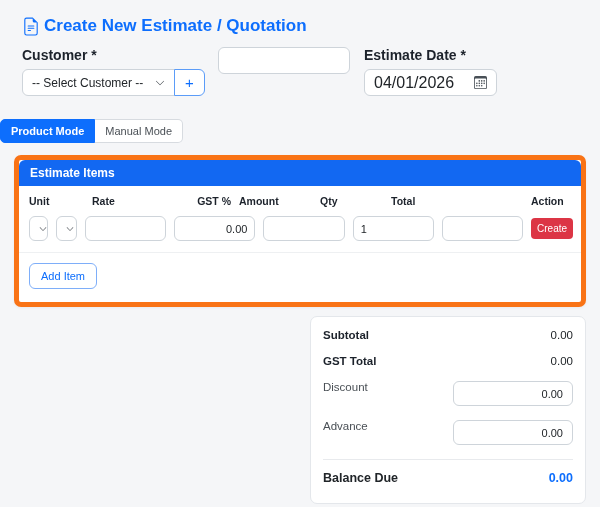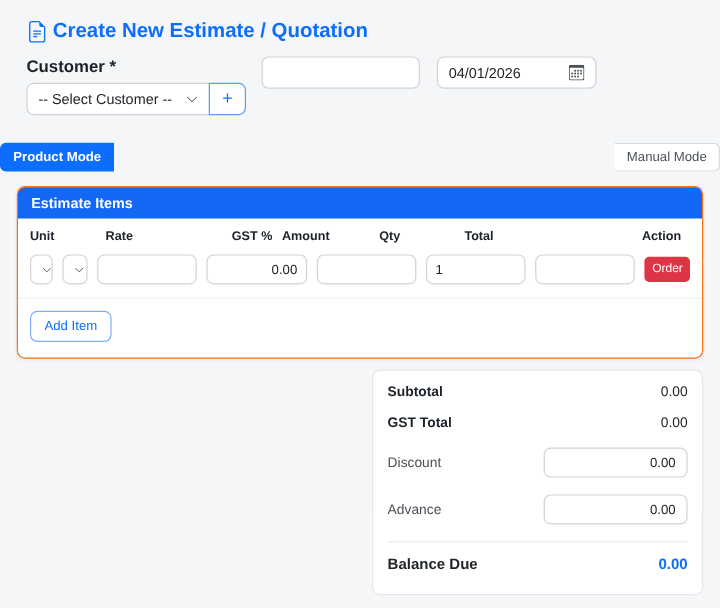--- a/index.html
+++ b/index.html
@@ -33,38 +33,38 @@
     color:#0d6efd; font-size:15px; line-height:1; border-radius:0 6px 6px 0;
     margin-left:-1px; cursor:pointer;
   }
   .text-input {
     width:100%; height:27px; border:1px solid #ced4da; border-radius:6px;
     padding:0 9px; font-size:12px; background:#fff; color:#212529;
   }
   .date-box {
     height:27px; border:1px solid #ced4da; border-radius:6px; background:#fff;
     display:flex; align-items:center; justify-content:space-between;
-    padding:0 9px; font-size:12px; cursor:pointer;
+    padding:0 9px; font-size:16px; cursor:pointer;
   }
   .chev svg, .cal-icon svg { display:block; }
   
-  .mode-toggle { display:flex; justify-content:space-between; margin-top:14px; }
+  .mode-toggle { display:flex; justify-content:flex-start; margin-top:14px; }
   .mode-btn {
     font-size:11px; padding:5px 10px; cursor:pointer;
     border:1px solid #0d6efd; background:#0d6efd; color:#fff;
     border-radius:5px 0 0 5px; font-weight:600; font-family:inherit;
   }
   .mode-btn.inactive {
     background:#fff; color:#4a5056; border:1px solid #d7dbe0; border-left:none;
     border-radius:0 5px 5px 0; font-weight:400;
   }
   
   .items-card {
     margin:12px 14px 0; background:#fff; border-radius:7px;
-    border:1px solid #f97316; box-shadow:0 1px 3px rgba(16,24,40,.05);
+    border:5px solid #f97316; box-shadow:0 1px 3px rgba(16,24,40,.05);
   }
   .items-header {
     background:#1268f2; color:#fff; font-size:12px; font-weight:700;
     padding:6px 11px; border-radius:6px 6px 0 0;
   }
   .thead {
     display:flex; gap:8px; align-items:flex-end;
     padding:9px 10px 7px; font-size:10.5px; font-weight:700; color:#1c222b;
   }
   .trow {
@@ -92,21 +92,21 @@
   .add-item-btn {
     margin:10px 10px 13px; border:1px solid #7eaef9; color:#0d6efd; background:#fff;
     font-size:11px; padding:6px 11px; border-radius:6px; cursor:pointer; font-family:inherit;
   }
   
   .summary-card {
     width:276px; margin:9px 14px 0 auto; background:#fff;
     border:1px solid #e4e7eb; border-radius:7px; padding:5px 0 11px;
   }
   .srow {
-    display:flex; justify-content:space-between; align-items:center;
+    display:flex; justify-content:space-between; 
     padding:7px 12px; font-size:11.5px;
   }
   .lbl-b { font-weight:700; color:#1c222b; }
   .lbl-n { font-weight:400; color:#4a5056; }
   .val   { color:#212529; }
   .s-input {
     width:120px; height:25px; text-align:right; border:1px solid #ced4da;
     border-radius:6px; font-size:11px; padding:0 9px; background:#fff; color:#212529;
   }
   .divider { border-top:1px solid #e8eaed; margin:7px 12px 2px; }
@@ -143,20 +143,21 @@
         </div>
         <button class="add-btn">+</button>
       </div>
     </div>
 
     <div class="field f-order">
       <input class="text-input" value="" style="">
     </div>
 
     <div class="field f-date">
+      <label>Estimate Date *</label>
       <div class="date-box">
         <span>04/01/2026</span>
         <span class="cal-icon">
           <svg width="13" height="13" viewBox="0 0 16 16" fill="#495057">
               <path d="M14 0H2a2 2 0 0 0-2 2v12a2 2 0 0 0 2 2h12a2 2 0 0 0 2-2V2a2 2 0 0 0-2-2zM1 3.857C1 3.384 1.448 3 2 3h12c.552 0 1 .384 1 .857v10.286c0 .473-.448.857-1 .857H2c-.552 0-1-.384-1-.857V3.857z"></path>
               <path d="M6.5 7a1 1 0 1 0 0-2 1 1 0 0 0 0 2zm3 0a1 1 0 1 0 0-2 1 1 0 0 0 0 2zm3 0a1 1 0 1 0 0-2 1 1 0 0 0 0 2zm-9 3a1 1 0 1 0 0-2 1 1 0 0 0 0 2zm3 0a1 1 0 1 0 0-2 1 1 0 0 0 0 2zm3 0a1 1 0 1 0 0-2 1 1 0 0 0 0 2zm3 0a1 1 0 1 0 0-2 1 1 0 0 0 0 2zm-9 3a1 1 0 1 0 0-2 1 1 0 0 0 0 2zm3 0a1 1 0 1 0 0-2 1 1 0 0 0 0 2zm3 0a1 1 0 1 0 0-2 1 1 0 0 0 0 2z"></path>
             </svg>
         </span>
       </div>
     </div>
@@ -196,21 +197,21 @@
               <path d="M1.646 4.646a.5.5 0 0 1 .708 0L8 10.293l5.646-5.647a.5.5 0 0 1 .708.708l-6 6a.5.5 0 0 1-.708 0l-6-6a.5.5 0 0 1 0-.708z"></path>
             </svg>
         </span>
       </div>
       <input class="cell-input c-rate" value="" style="">
       <input class="cell-input c-gst" value="0.00" style="">
       <input class="cell-input c-amount" value="" style="">
       <input class="cell-input c-qty" value="1" style="">
       <input class="cell-input c-total" value="" style="">
       <div class="c-action">
-        <button class="remove-btn">Order</button>
+        <button class="remove-btn">Create</button>
       </div>
     </div>
 
     <button class="add-item-btn">Add Item</button>
   </div>
 
   <div class="summary-card">
     <div class="srow">
       <span class="lbl-b">Subtotal</span>
       <span class="val">0.00</span>

